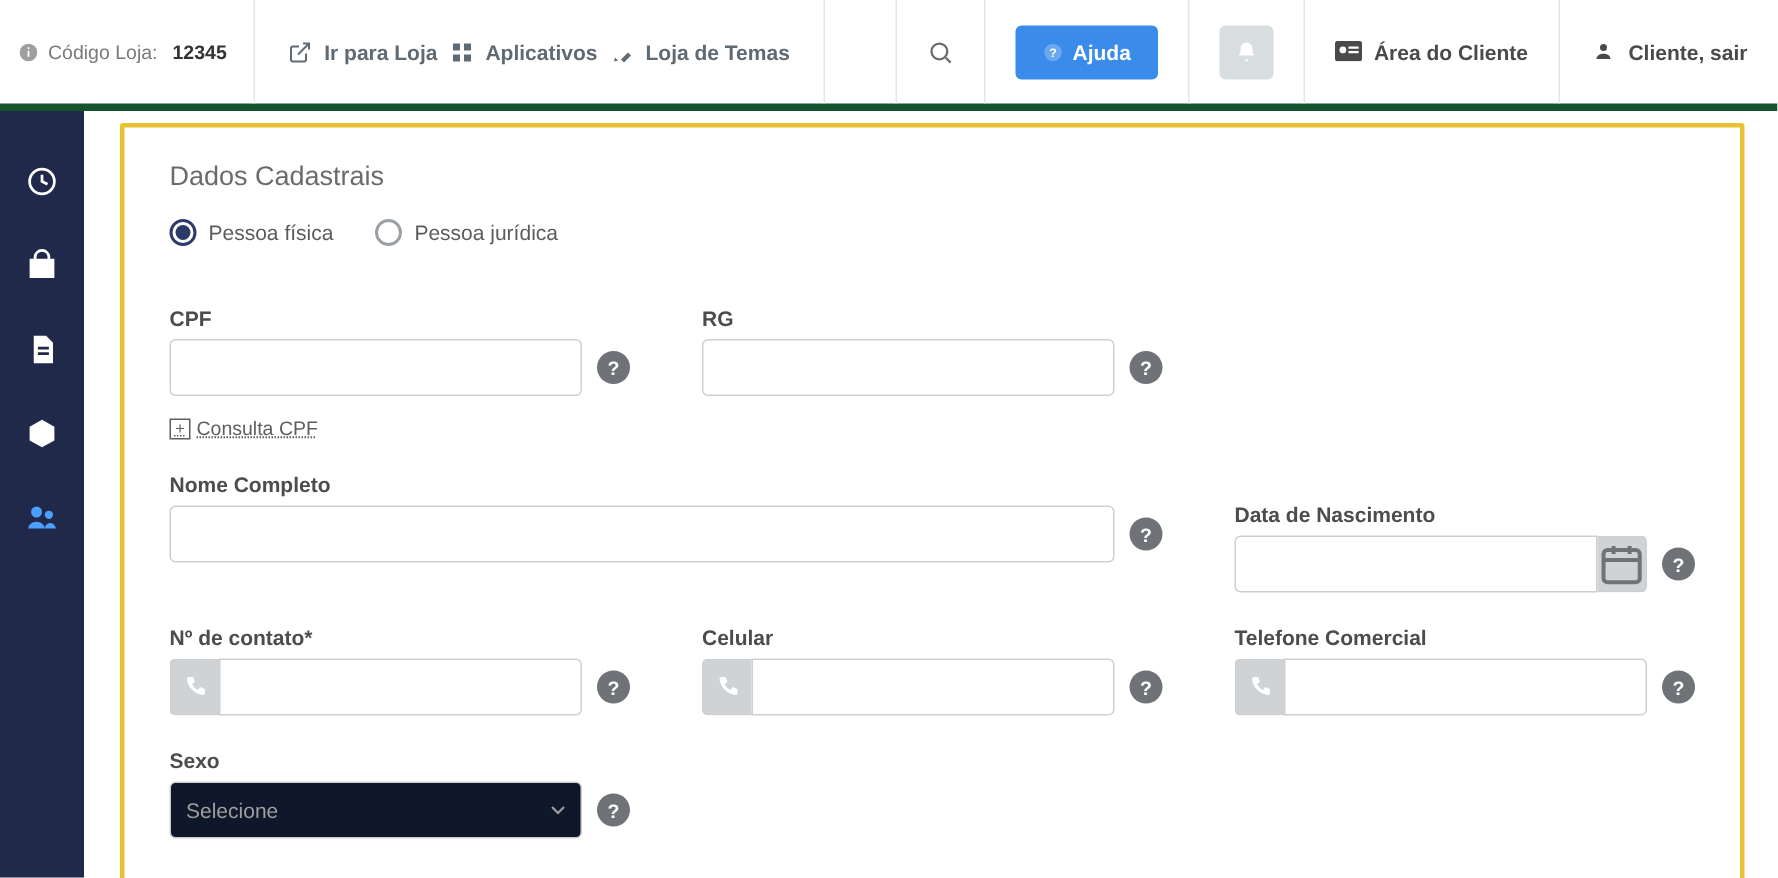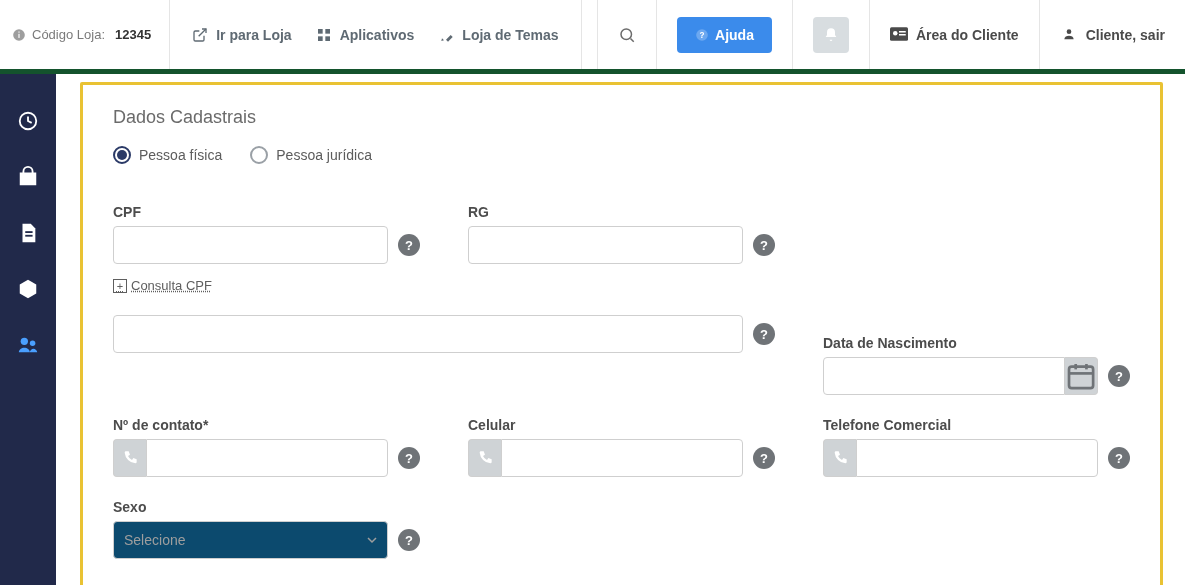--- a/index.html
+++ b/index.html
@@ -21,21 +21,21 @@
     color: #7a7a7a;
     font-size: 13px;
     gap: 6px;
     min-width: 160px;
   }
   .store-code .info-icon { width:14px; height:14px; display:inline-flex; }
   .store-code strong { color:#333; font-weight:700; margin-left:4px;}
   .top-links {
     display: flex;
     align-items: center;
-    gap: 24px;
+    gap: 8px;
     padding: 0 22px;
     border-right: 1px solid #e5e5e5;
     color: #5f6a73;
     font-size: 14px;
     font-weight: 600;
   }
   .top-link { display:flex; align-items:center; gap:8px; cursor:pointer; }
   .top-link svg { width:16px; height:16px; }
   .top-spacer { flex:1; border-right:1px solid #e5e5e5;}
   .top-action {
@@ -115,21 +115,21 @@
   .with-suffix .text-input { border-radius:4px 0 0 4px; }
 
   .consult-link {
     font-size:13px; color:#5e5e5e; text-decoration: underline dotted; margin-top:8px;
     display:flex; align-items:center; gap:4px; cursor:pointer;
   }
   .plus-box { border:1px solid #5e5e5e; width:14px; height:14px; display:flex; align-items:center; justify-content:center; font-size:11px; }
 
   .select-box {
     height:38px; border:1px solid #cfcfcf; border-radius:4px; width:100%;
-    padding: 16px 10px; background:#0c4a6e; font-size:14px; color:#9e9e9e;
+    padding: 16px 10px; background:#0f172a; font-size:14px; color:#9e9e9e;
     display:flex; align-items:center; justify-content:space-between; cursor:pointer;
   }
   .select-box svg { width:10px; height:10px; color:#9e9e9e; }
 
   .billing-title { font-size:26px; font-weight:500; color:#6b6b6b; margin: 16px 0 8px 30px; }
 
 </style>
 </head>
 <body>
 
@@ -283,20 +283,21 @@
         <label class="field-label">RG</label>
         <div class="input-row">
           <input type="text" class="text-input" style="">
           <div class="help-circle">?</div>
         </div>
       </div>
 
       <div></div>
 
       <div class="field full2">
+        <label class="field-label">Nome Completo</label>
         <div class="input-row">
           <input type="text" class="text-input" style="">
           <div class="help-circle">?</div>
         </div>
       </div>
 
       <div class="field full1">
         <label class="field-label">Data de Nascimento</label>
         <div class="input-row">
           <div class="with-prefix with-suffix" style="display:flex; width:100%;">

